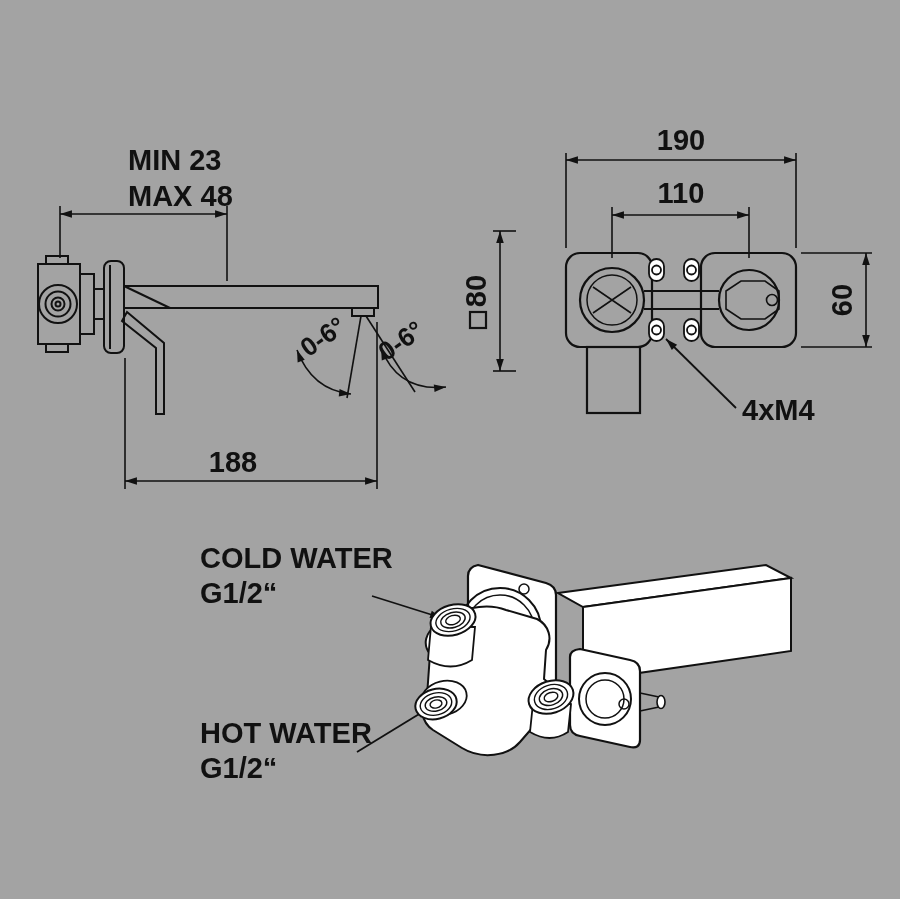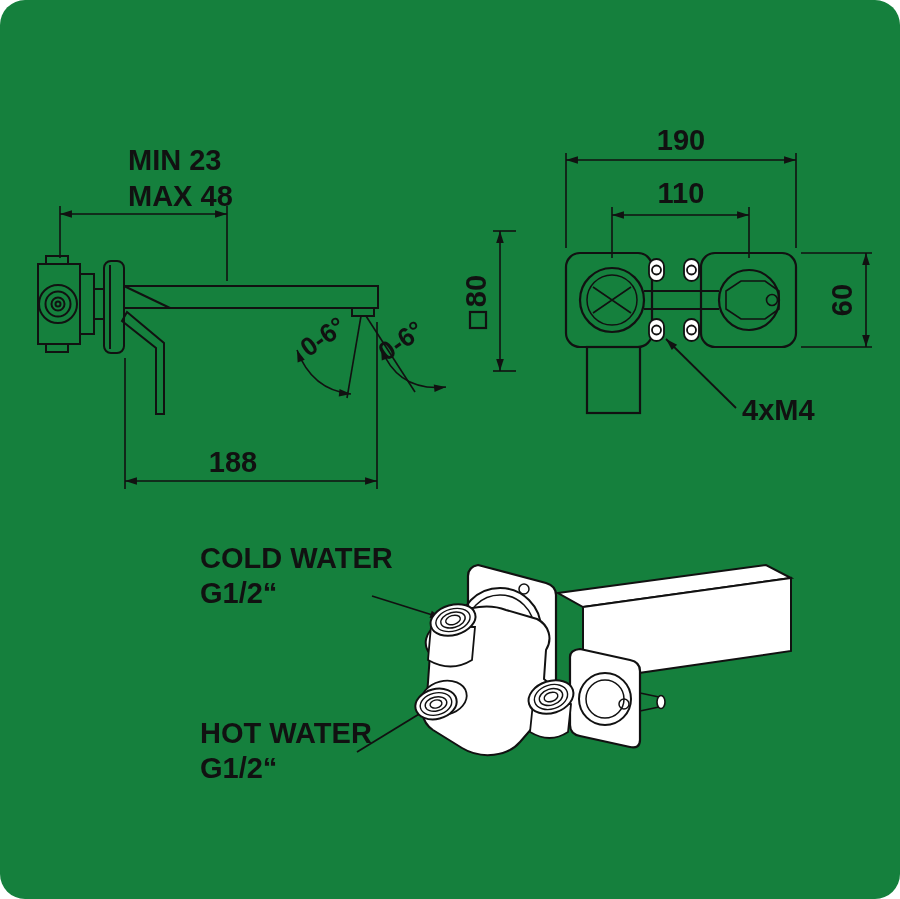--- a/index.html
+++ b/index.html
@@ -1,18 +1,18 @@
 <!DOCTYPE html>
 <html><head>
 <meta charset="utf-8">
 <style>
   html,body{margin:0;padding:0;background:#ffffff;}
   .canvas{
-    position:relative;width:900px;height:899px;background:#15803d;
-    font-family:"Liberation Sans",sans-serif;overflow:hidden;border-radius:25px;
+    position:relative;width:900px;height:899px;background:#a3a3a3;
+    font-family:"Liberation Sans",sans-serif;overflow:hidden;
   }
   svg{display:block;}
   text{
     font-family:"Liberation Sans",sans-serif;
     font-weight:bold;fill:#111111;
   }
   .dim-text{font-size:29px;}
   .angle-text{font-size:26px;}
   .label-text{font-size:29px;}
 </style>

